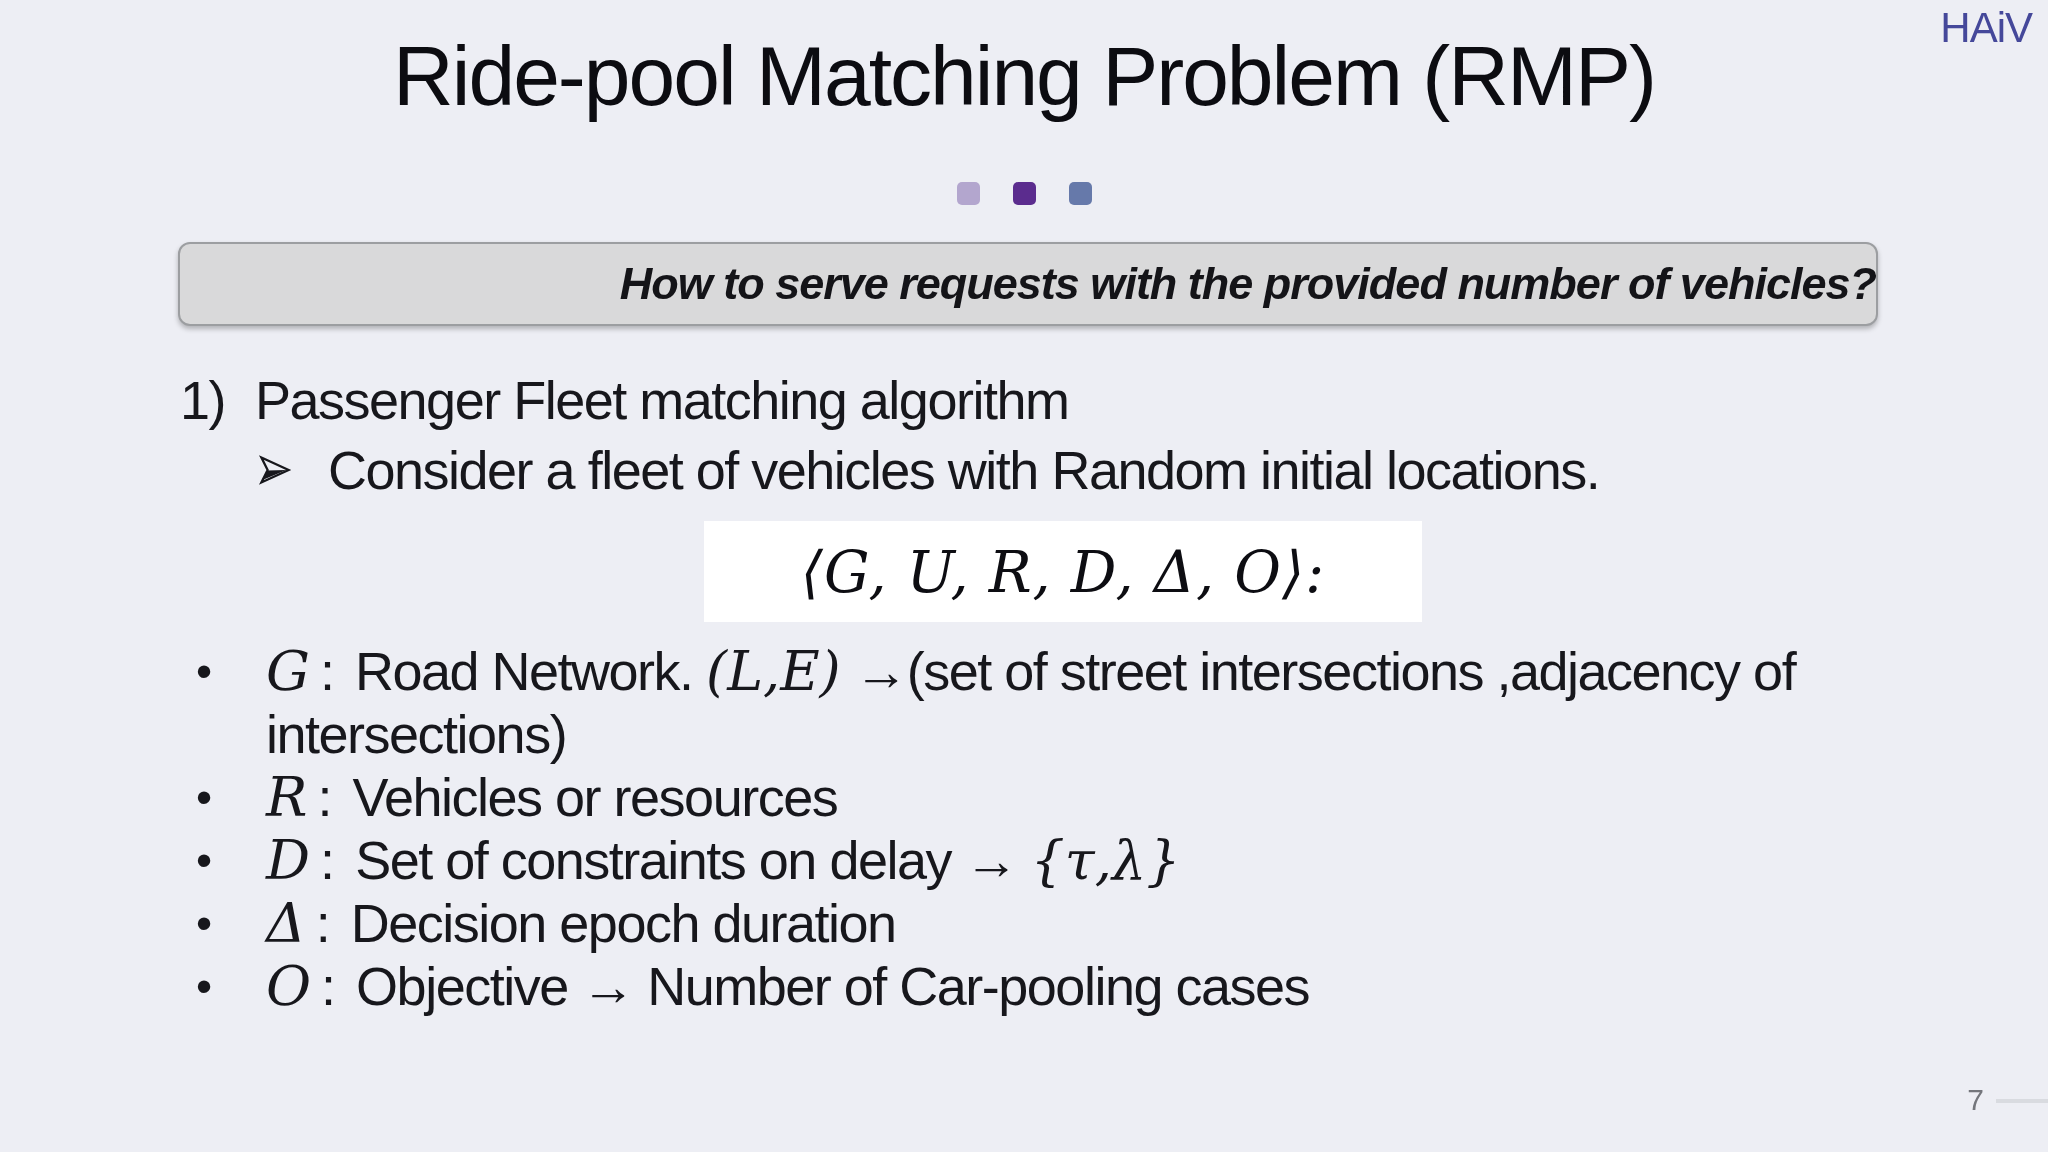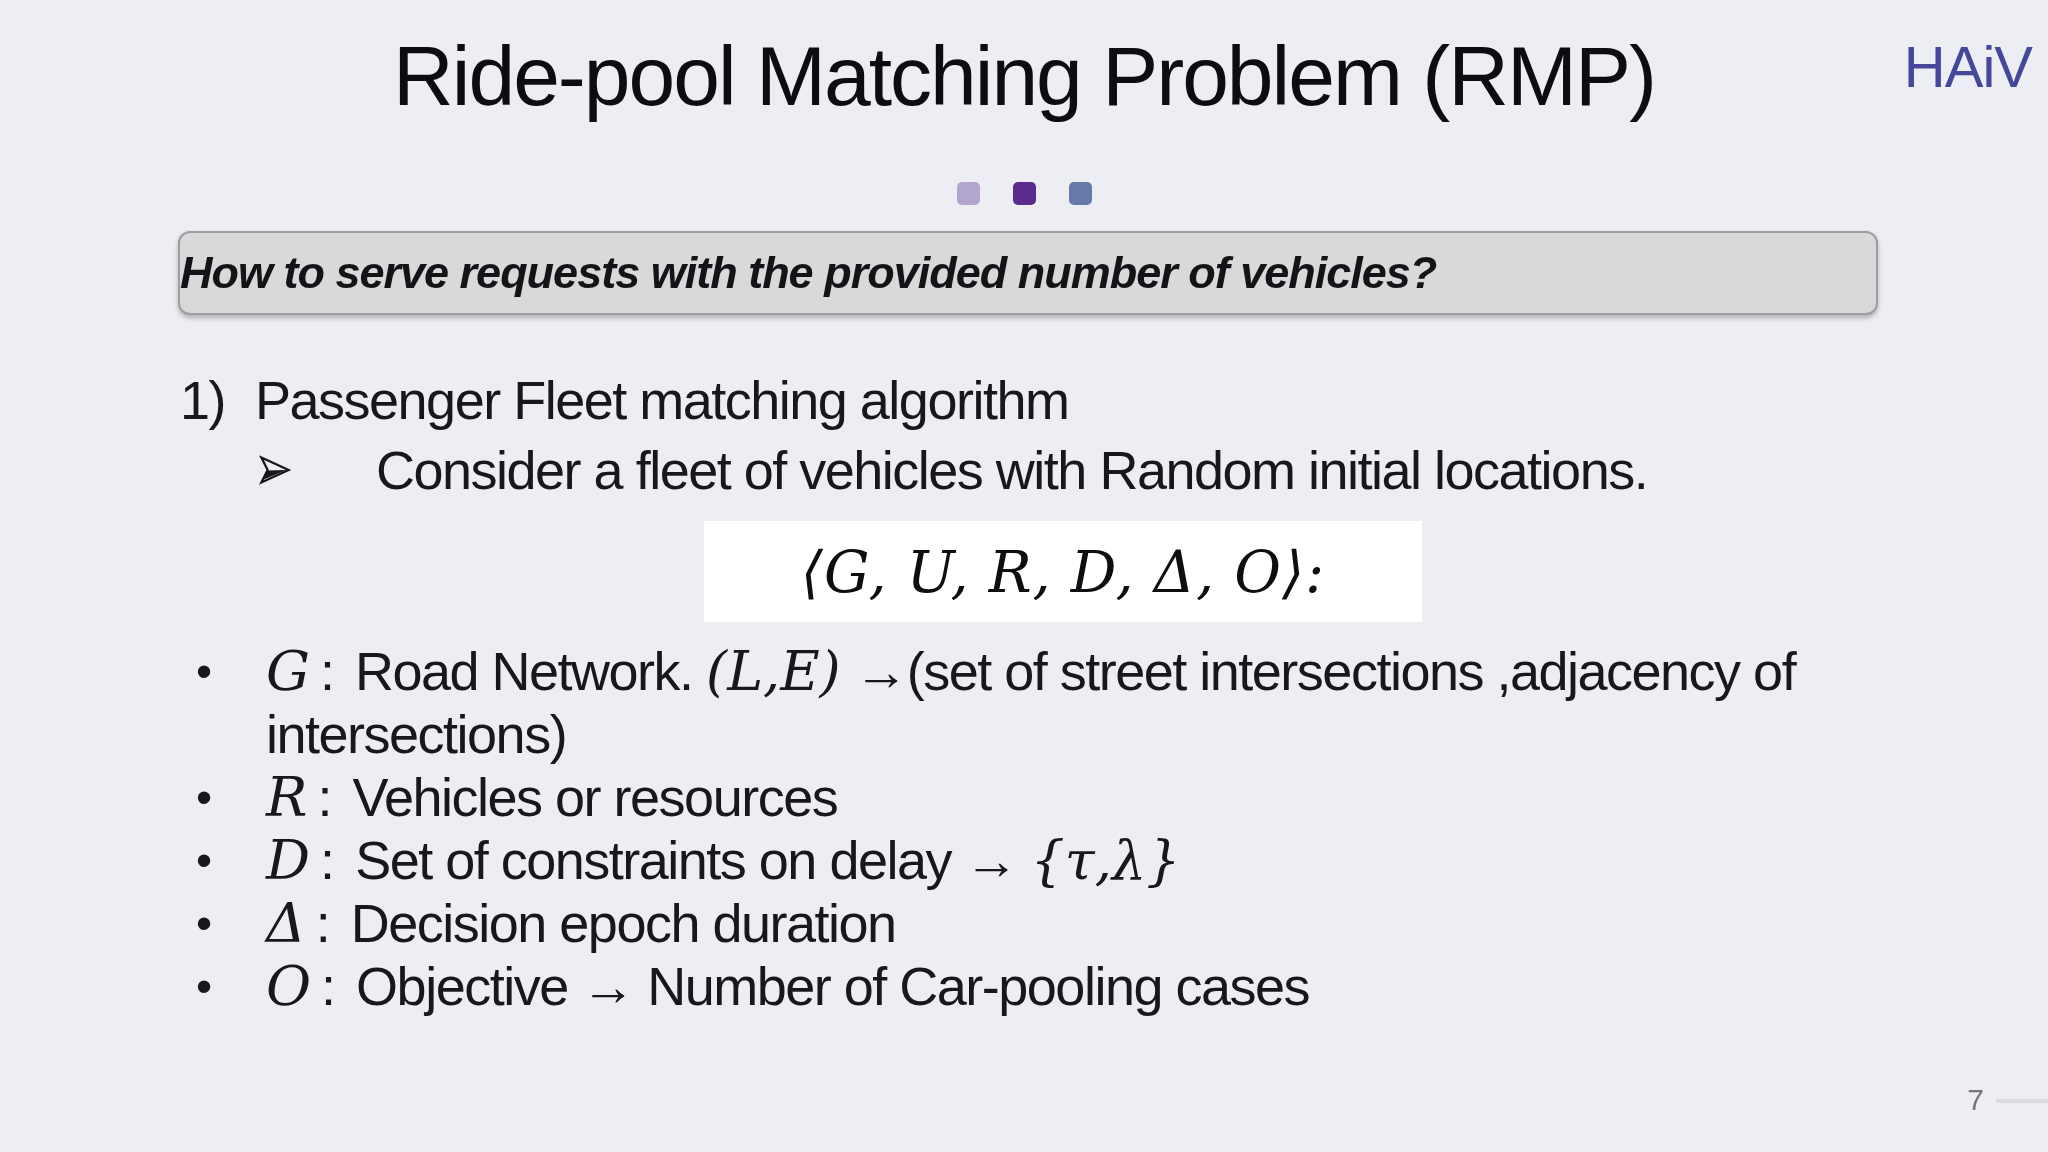--- a/index.html
+++ b/index.html
@@ -12,26 +12,25 @@
     background: #edeef4;
     font-family: "Liberation Sans", sans-serif;
     color: #17171c;
   }
 
   
   .logo {
     position: absolute;
     top: 4px;
     right: 16px;
-    font-size: 58px;
+    font-size: 42px;
     font-weight: 400;
     letter-spacing: -1px;
     color: #45489a;
     font-family: "Liberation Sans", sans-serif;
-    margin-top: 29px;
   }
 
   
   .title {
     position: absolute;
     top: 24px;
     left: 0;
     width: 100%;
     margin: 0;
     text-align: center;
@@ -54,31 +53,31 @@
   }
   .square {
     width: 23px;
     height: 23px;
     border-radius: 5px;
   }
 
   
   .question-box {
     position: absolute;
-    top: 231px;
+    top: 242px;
     left: 178px;
     width: 1700px;
     height: 84px;
     background: #d9d9da;
     border: 2px solid #9c9ea1;
     border-radius: 12px;
     box-shadow: 0 3px 5px rgba(0,0,0,0.25);
     display: flex;
     align-items: center;
-    justify-content: flex-start;
+    justify-content: flex-end;
     box-sizing: border-box;
   }
   .question-text {
     font-size: 45px;
     font-style: italic;
     font-weight: 600;
     letter-spacing: -1px;
     color: #141418;
   }
 
@@ -92,21 +91,20 @@
     letter-spacing: -1.5px;
     line-height: 64px;
   }
   .numbered-row { display: flex; }
   .num-label { width: 75px; flex: 0 0 75px; }
   .sub-row {
     display: flex;
     align-items: center;
     margin-top: 6px;
     padding-left: 78px;
-    gap: 48px;
   }
   .arrowhead-icon {
     width: 34px;
     height: 34px;
     margin-right: 36px;
     flex: 0 0 34px;
   }
 
   
   .formula-box {

